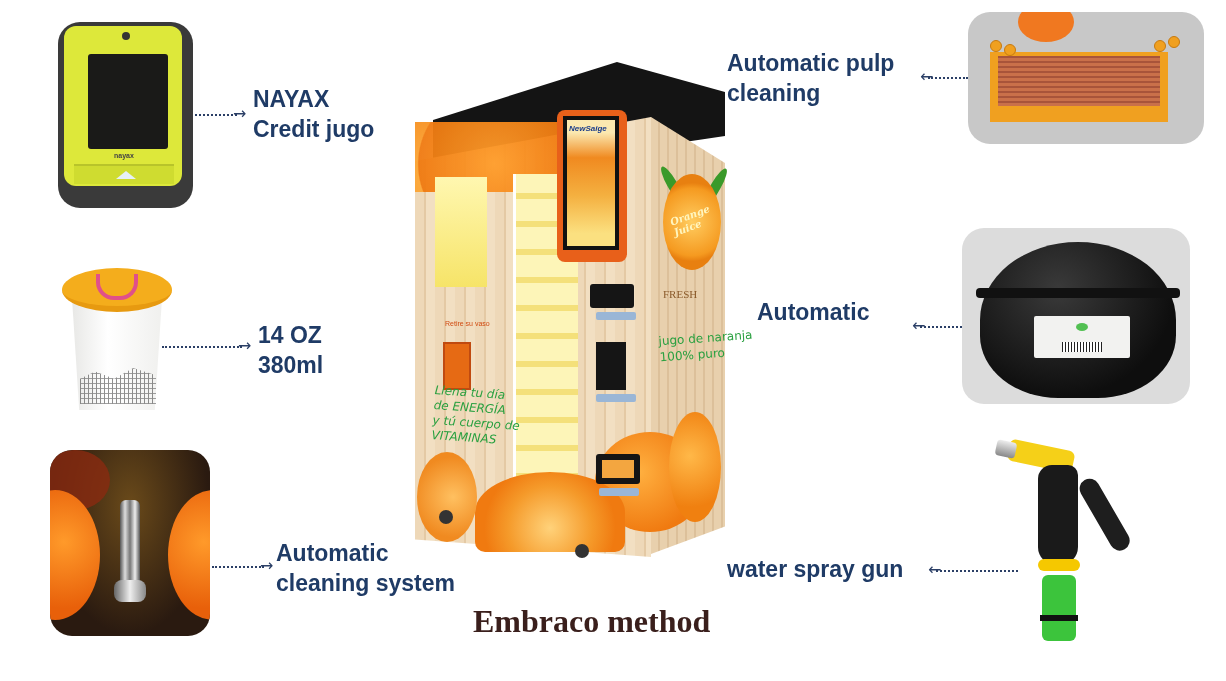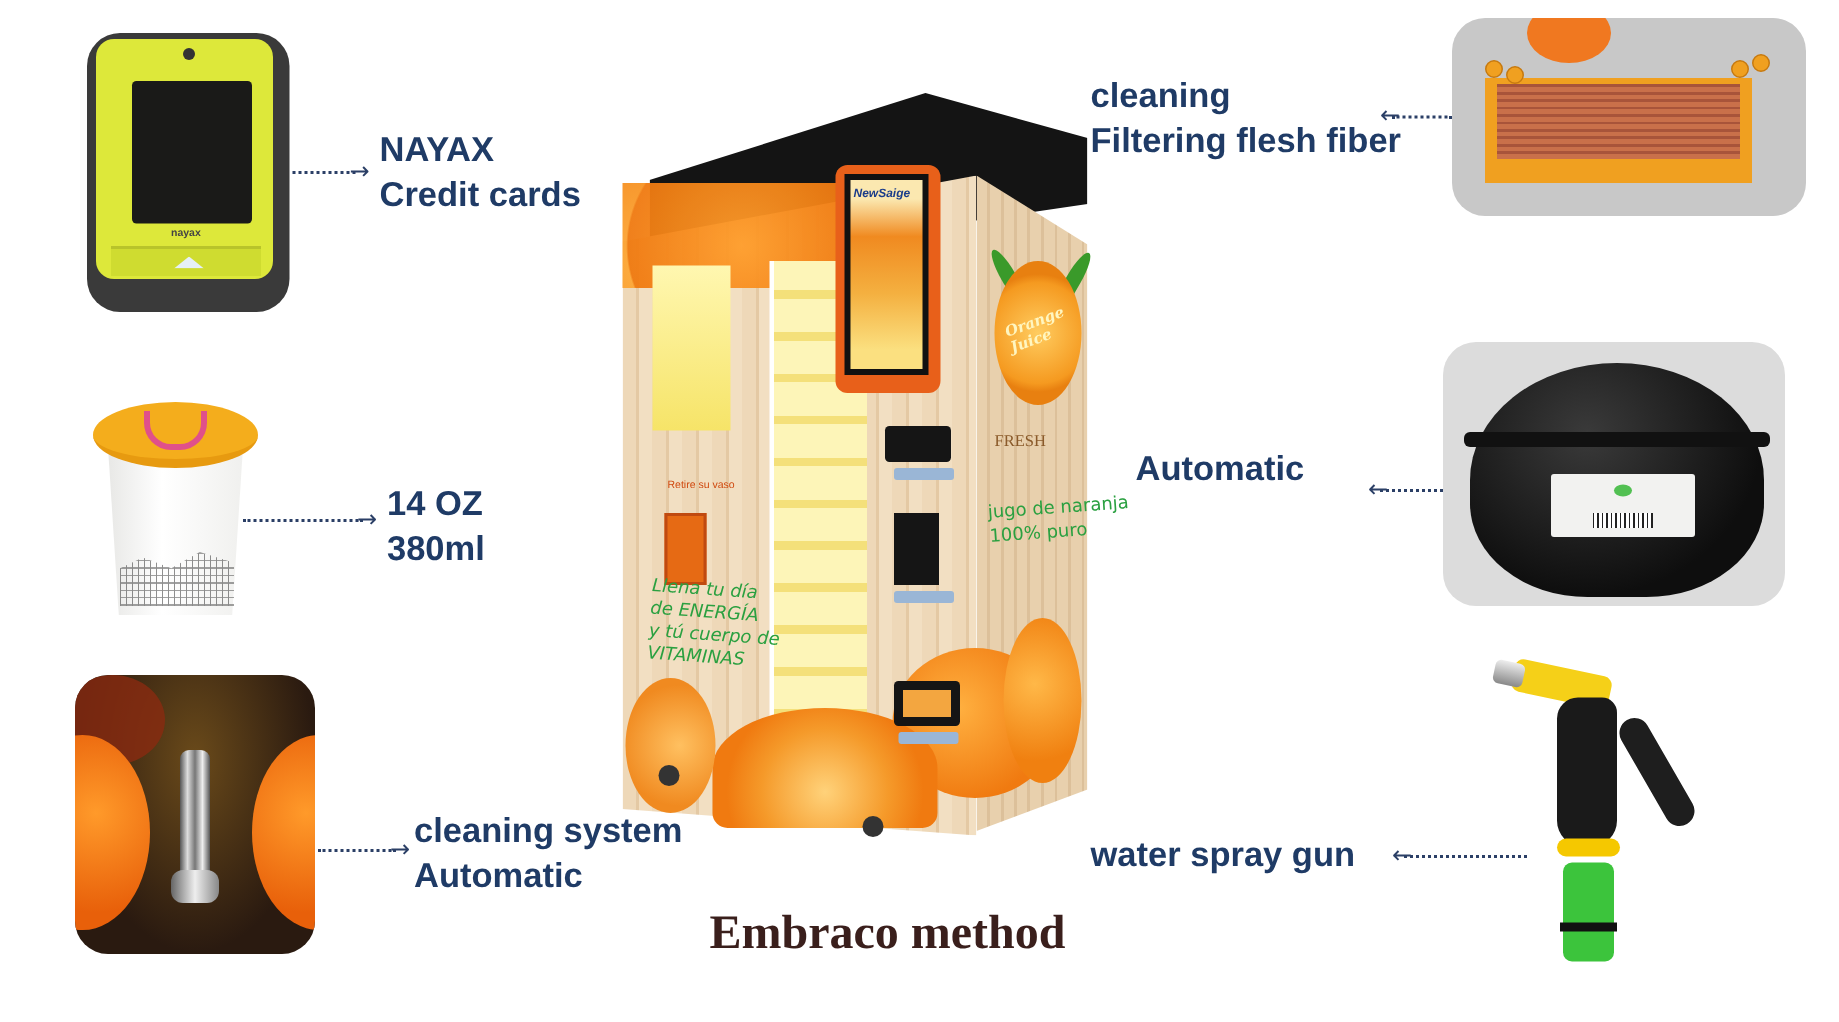--- a/index.html
+++ b/index.html
@@ -102,21 +102,21 @@
     <div class="slot"></div>
     <div class="tri"></div>
   </div>
 </div>
 <div class="arrow" style="left:195px;top:110px;width:48px;">
   <div class="line" style="left:0;width:42px;"></div>
   <span class="head" style="left:38px;">→</span>
 </div>
 <div class="label" style="left:253px;top:84px;">
   <div>NAYAX</div>
-  <div>Credit cards</div>
+  <div>Credit jugo</div>
 </div>
 
 <div class="photo" id="cup">
   <div class="cbody"></div>
   <div class="sketch"></div>
   <div class="lid"></div>
   <div class="handle"></div>
 </div>
 <div class="arrow" style="left:162px;top:342px;width:86px;">
   <div class="line" style="left:0;width:80px;"></div>
@@ -132,22 +132,22 @@
   <div class="o1"></div>
   <div class="o2"></div>
   <div class="metal"></div>
   <div class="nozzle"></div>
 </div>
 <div class="arrow" style="left:212px;top:562px;width:58px;">
   <div class="line" style="left:0;width:52px;"></div>
   <span class="head" style="left:48px;">→</span>
 </div>
 <div class="label" style="left:276px;top:538px;">
+  <div>Automatic</div>
   <div>cleaning system</div>
-  <div>Automatic</div>
 </div>
 
 <div id="machine">
   <div class="top"></div>
   <div class="front"></div>
   <div class="side"></div>
   <div class="orange-top"></div>
   <div class="window"></div>
   <div class="column"></div>
   <div class="screen">
@@ -179,22 +179,22 @@
     </div>
   <div class="fresh">FRESH</div>
   <div class="jugo">jugo de naranja
 100% puro</div>
   <div class="sideorange"></div>
   <div class="wheel" style="left:24px;top:448px;"></div>
   <div class="wheel" style="left:160px;top:482px;"></div>
 </div>
 
 <div class="label" style="left:727px;top:48px;">
+  <div>Automatic pulp</div>
   <div>cleaning</div>
-  <div>Filtering flesh fiber</div>
 </div>
 <div class="arrow" style="left:920px;top:73px;width:48px;">
   <span class="head" style="left:0;">←</span>
   <div class="line" style="left:8px;width:40px;"></div>
 </div>
 <div class="photo" id="pulp">
   <div class="disc"></div>
   <div class="frame"></div>
   <div class="rods"></div>
   <div class="bolt" style="left:22px;top:28px;"></div>

